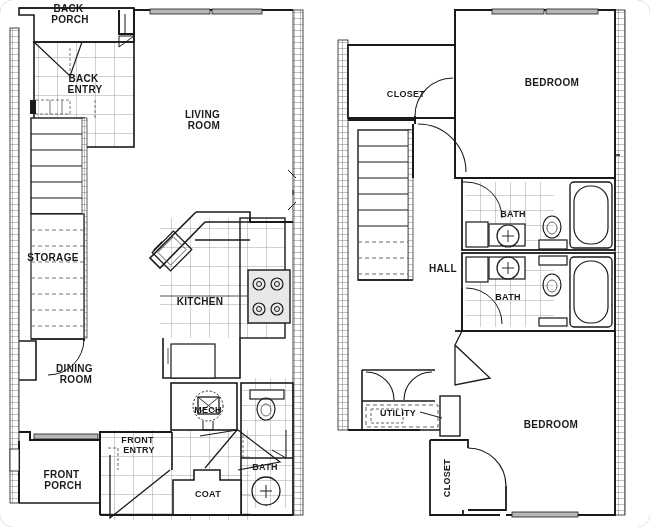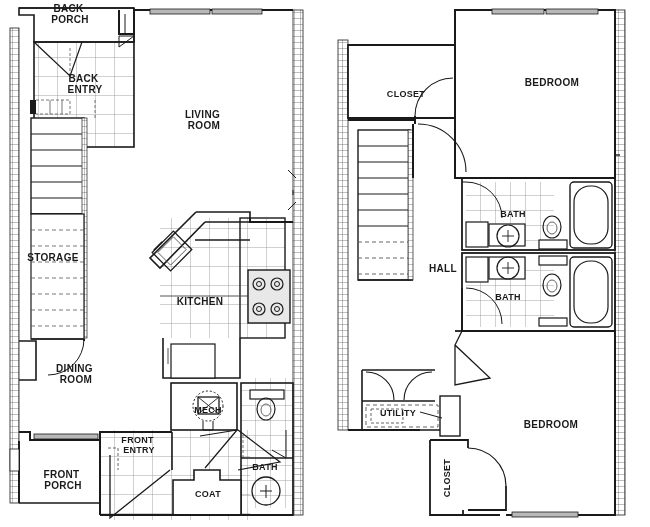--- a/index.html
+++ b/index.html
@@ -1,17 +1,17 @@
 <!DOCTYPE html>
 <html><head>
 <meta charset="utf-8">
 <style>
   html,body{margin:0;padding:0;background:#ffffff;}
   body{width:650px;height:527px;font-family:"Liberation Sans",sans-serif;}
-  #plan{position:relative;width:650px;height:527px;background:#737373;overflow:hidden;}
+  #plan{position:relative;width:650px;height:527px;background:#737373;overflow:hidden;border-radius:13px;}
   #plan svg{display:block;}
   .rlabel{font-family:"Liberation Sans",sans-serif;font-size:10px;font-weight:700;
           fill:#1a1a1a;text-anchor:middle;letter-spacing:0.3px;}
   .rlabel.sm{font-size:9px;}
 </style>
 </head>
 <body>
 
 <div id="plan">
 <svg width="650" height="527" viewBox="0 0 650 527" xmlns="http://www.w3.org/2000/svg">

